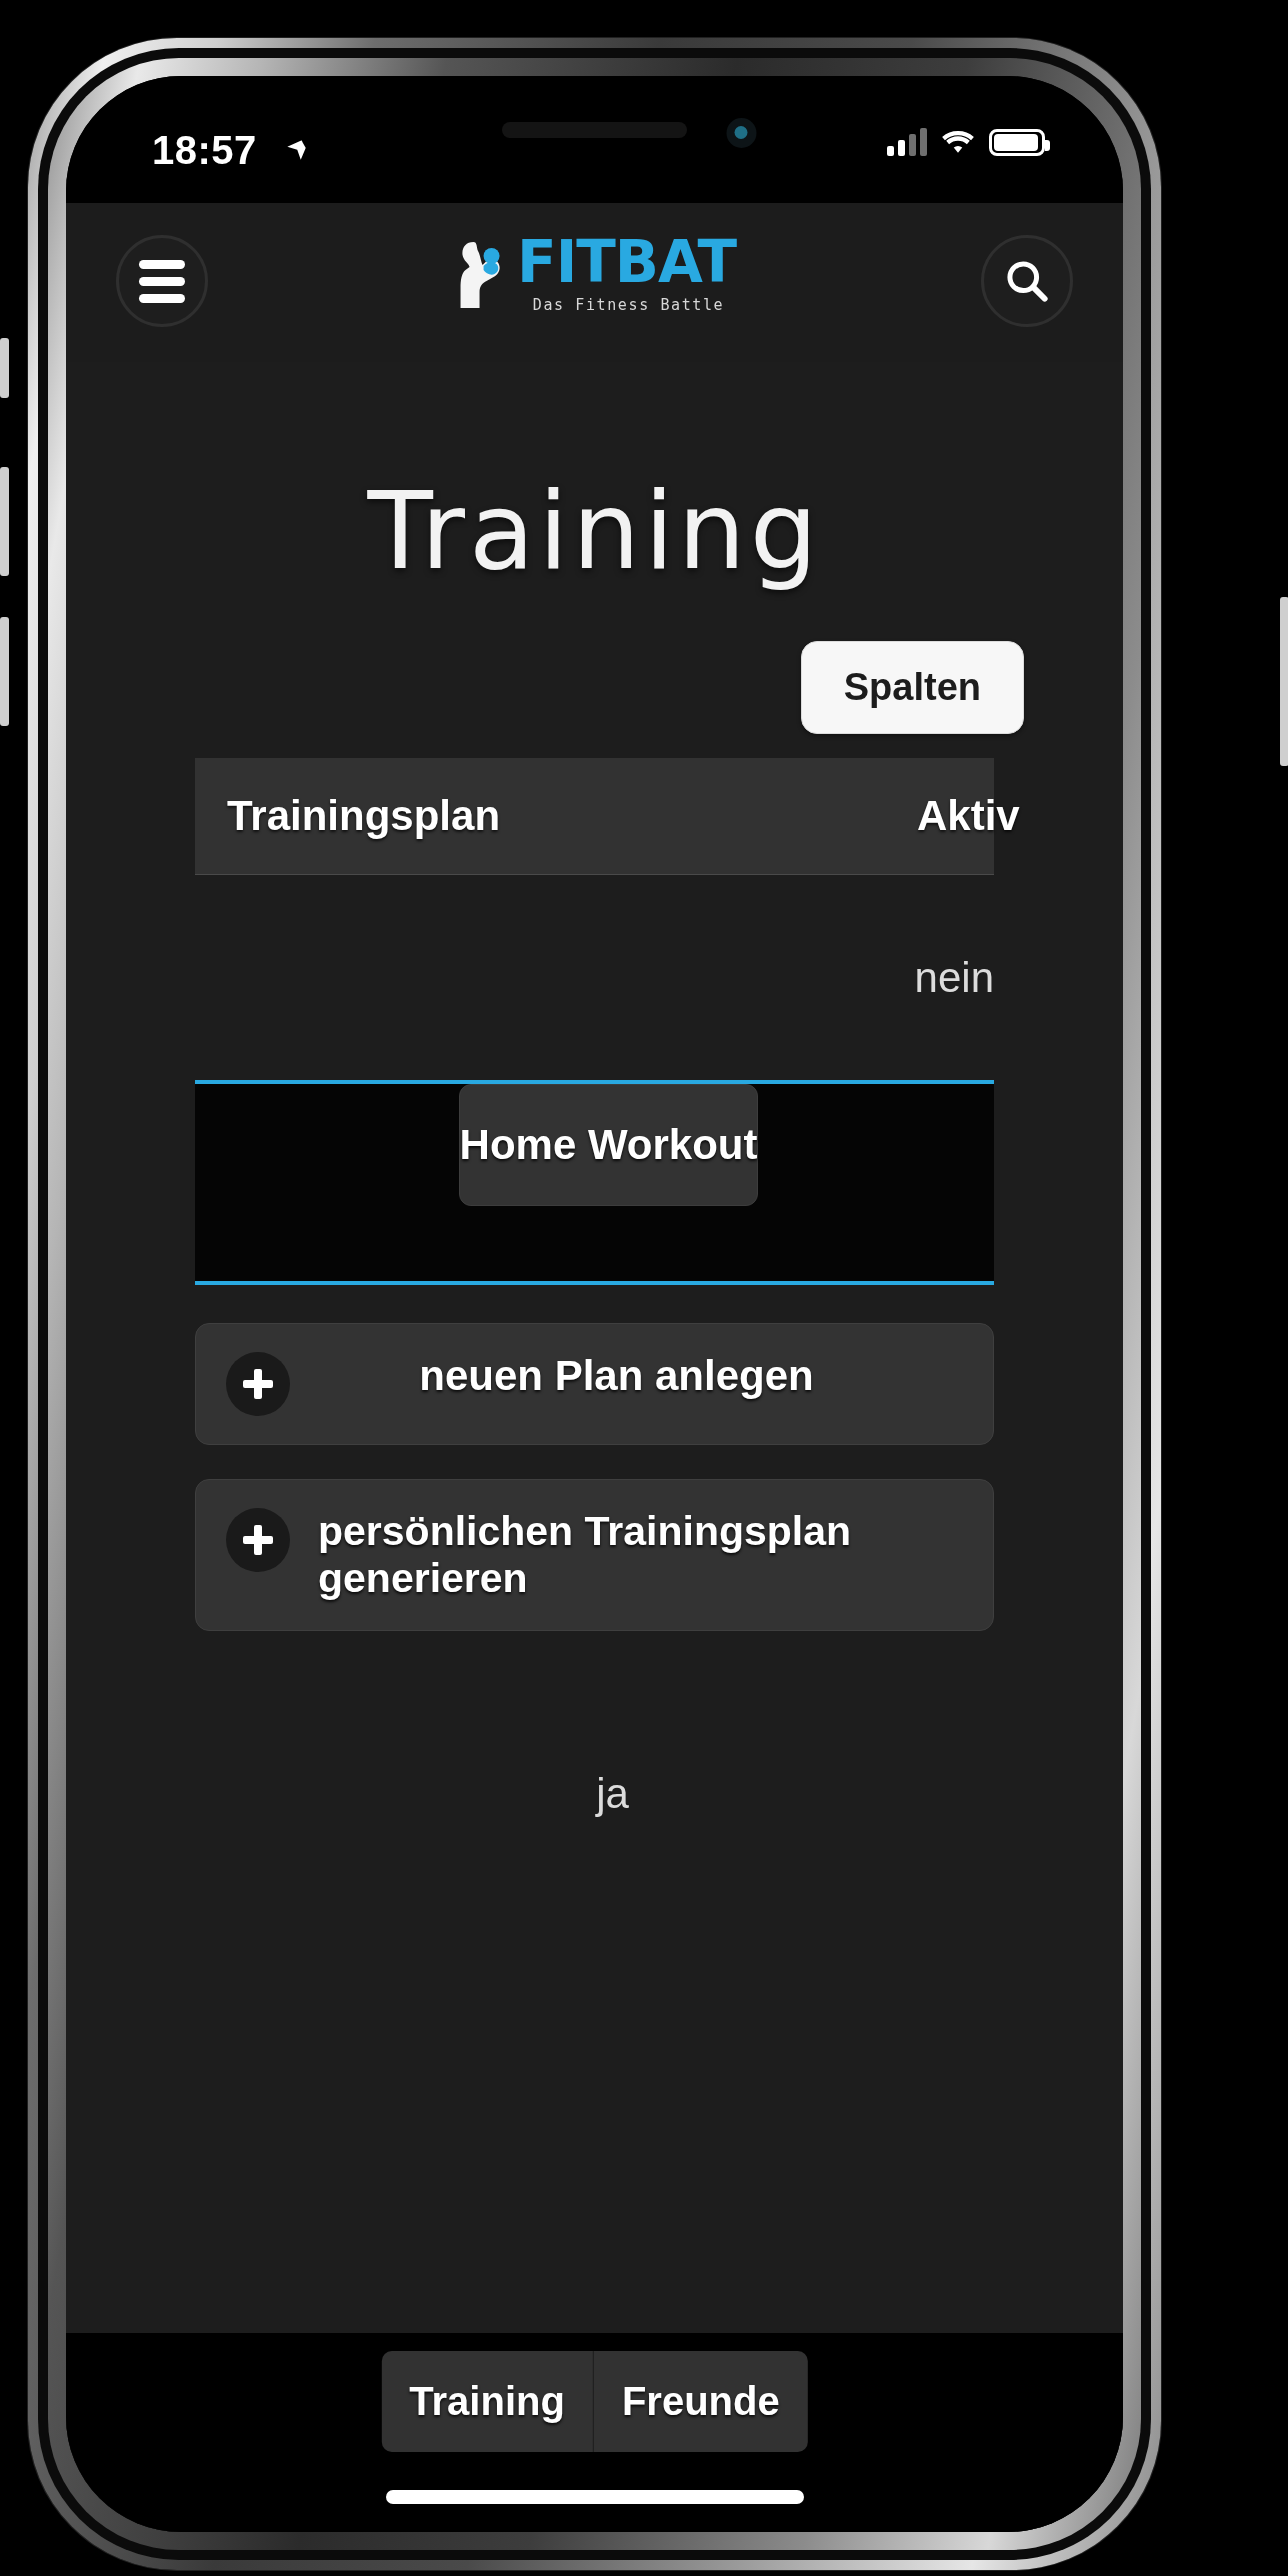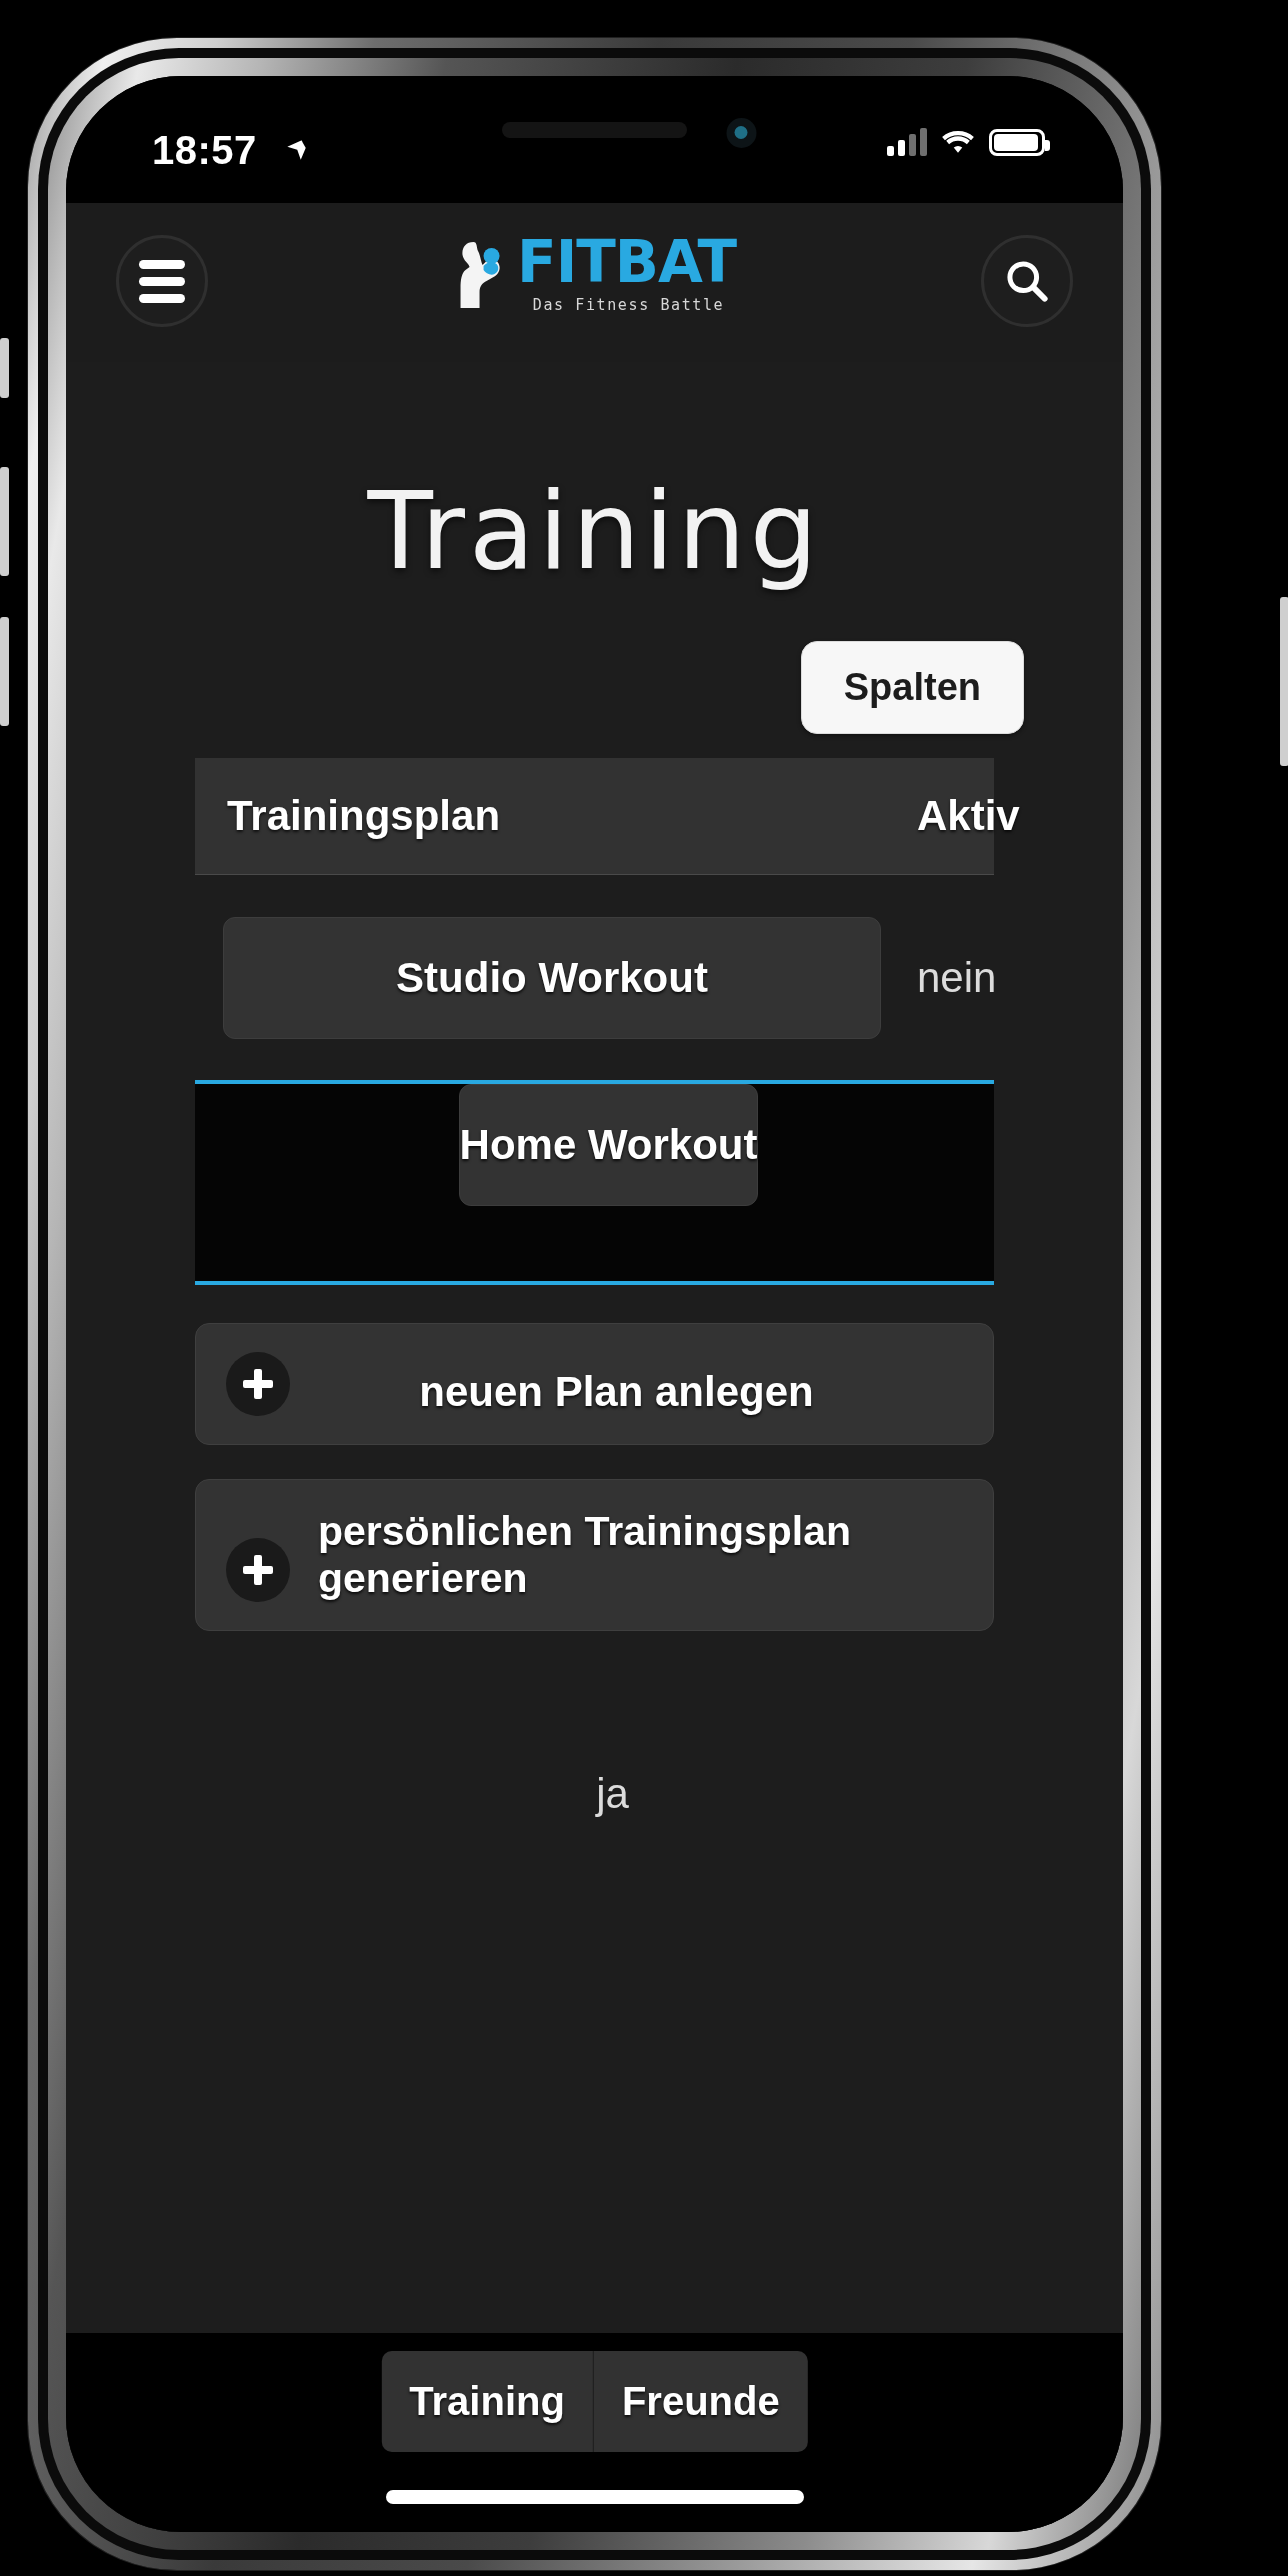--- a/index.html
+++ b/index.html
@@ -314,21 +314,21 @@
     color: #dcdcdc;
     font-size: 42px;
     font-weight: 400;
     text-align: right;
   }
 
   
   .actions { margin: 38px 129px 0 129px; }
   .action-btn {
     display: flex;
-    align-items: flex-end;
+    align-items: flex-start;
     width: 100%;
     background: #333333;
     border: 1px solid #3f3f3f;
     border-radius: 14px;
     padding: 28px 30px;
     margin-bottom: 34px;
     cursor: pointer;
   }
   .plus-badge {
     flex: 0 0 auto;
@@ -487,23 +487,20 @@
             </div>
 
             <div class="table">
 
               <div class="thead">
                 <div class="th th-plan">Trainingsplan</div>
                 <div class="th th-active">Aktiv</div>
               </div>
 
               <div class="trow">
-                <div class="plan-cell">
-                  <button class="plan-btn">Studio Workout</button>
-                </div>
                 <div class="active-cell">nein</div>
               </div>
 
               <div class="trow active-row">
                 <div class="plan-cell">
                   <button class="plan-btn">Home Workout</button>
                 </div>
                 <div class="active-cell">ja</div>
               </div>
 

